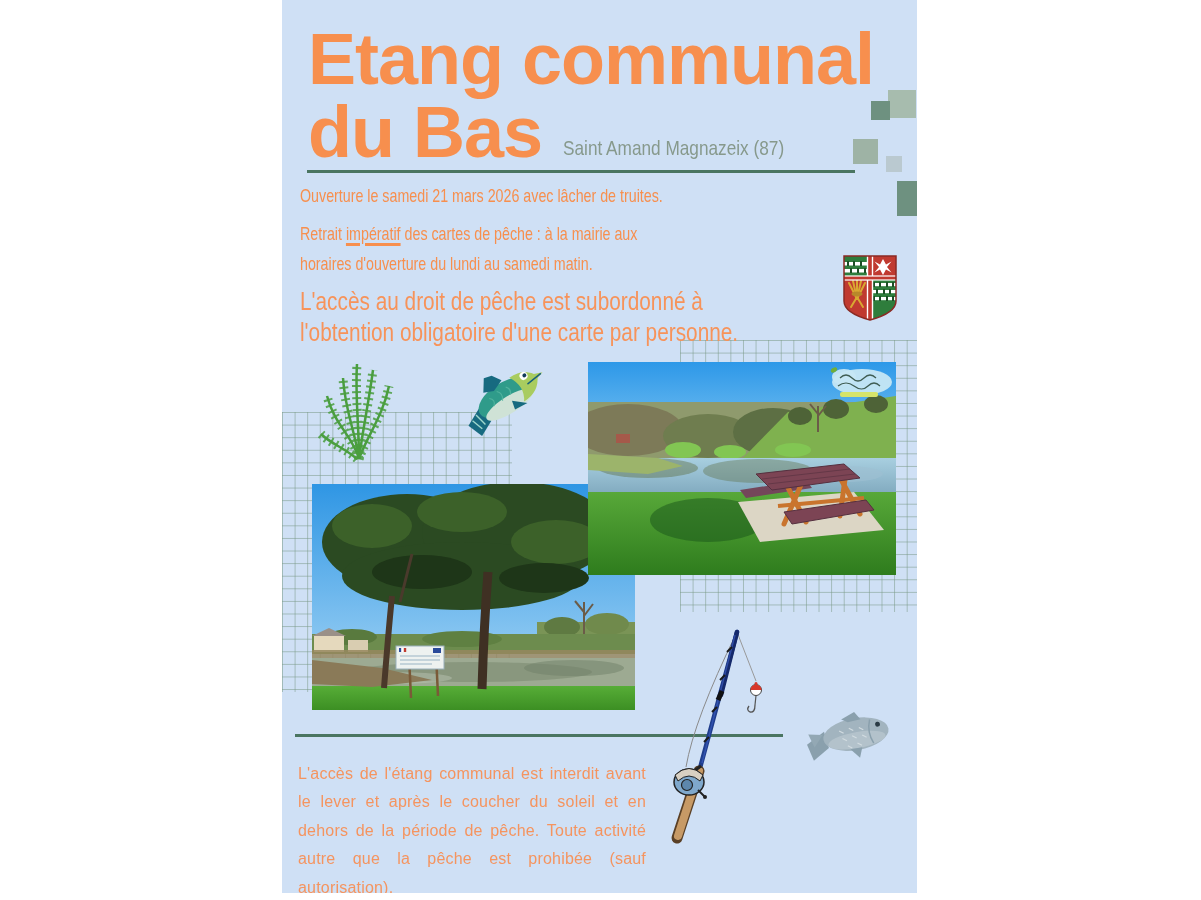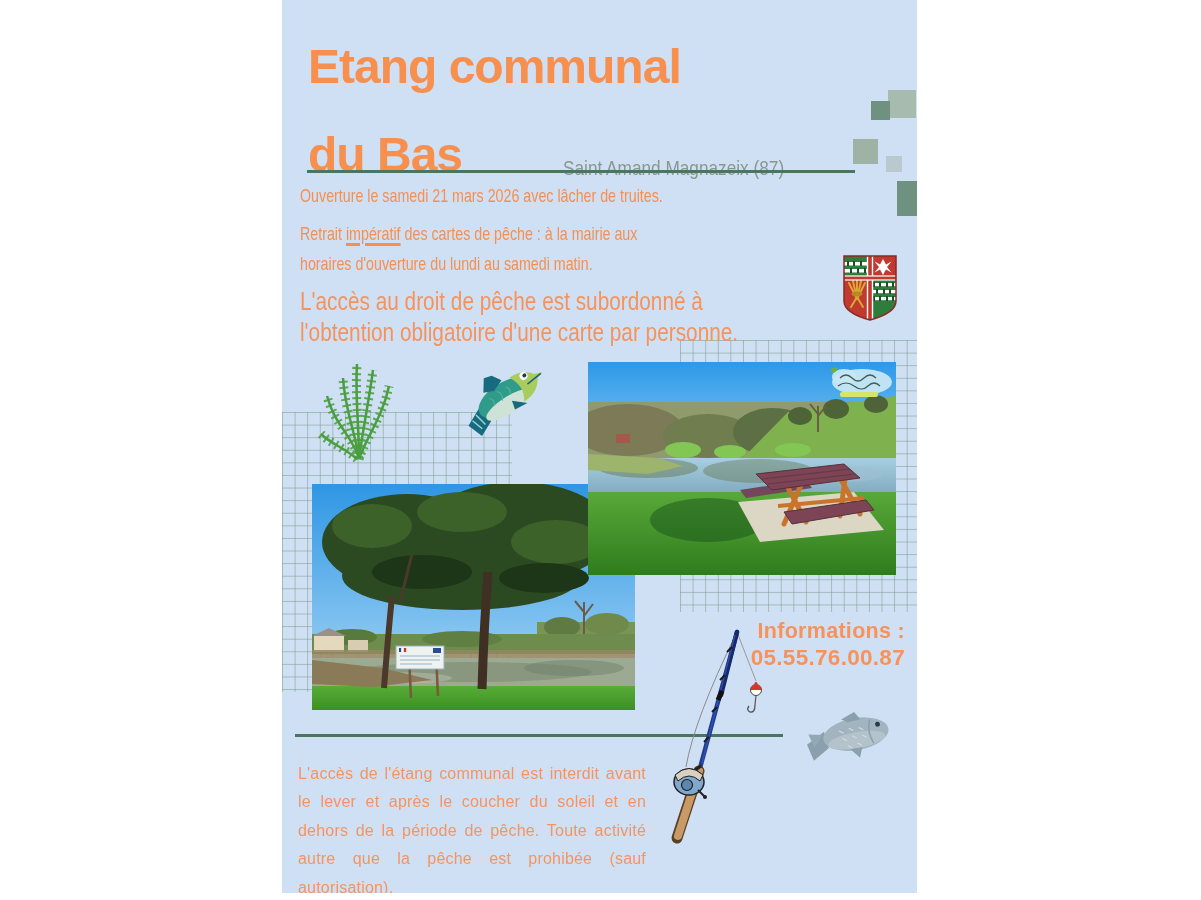--- a/index.html
+++ b/index.html
@@ -1,22 +1,22 @@
 <!DOCTYPE html>
 <html><head>
 <meta charset="utf-8">
 <style>
   html,body{margin:0;padding:0;background:#fff;}
   .stage{position:relative;width:1201px;height:900px;background:#ffffff;overflow:hidden;
          font-family:"Liberation Sans",sans-serif;}
   .poster{position:absolute;left:282px;top:0;width:635px;height:893px;background:#cfe0f5;overflow:hidden;}
   .abs{position:absolute;}
   
-  .title{left:26px;top:23px;font-size:48px;line-height:88px;font-weight:bold;color:#f78f4e;letter-spacing:-1px;white-space:pre-line;}
-  .subtitle{left:281px;top:136px;font-size:21px;color:#87998c;white-space:nowrap;margin-top:20px;}
+  .title{left:26px;top:23px;font-size:72px;line-height:73px;font-weight:bold;color:#f78f4e;letter-spacing:-1px;white-space:pre-line;}
+  .subtitle{left:281px;top:136px;font-size:21px;color:#87998c;white-space:nowrap;}
   .squeeze{display:inline-block;transform-origin:left top;white-space:pre-line;}
   .p-bold{font-weight:normal;color:#f78f4e;font-size:19px;line-height:30px;}
   .p-reg{color:#f7935a;font-size:26px;line-height:31px;}
   .ul{text-decoration:underline;text-underline-offset:3px;text-decoration-thickness:2.5px;}
   .divider{background:#4a7561;height:3px;}
   .sq{position:absolute;}
   .grid{position:absolute;
     background-image:linear-gradient(to right, rgba(122,153,135,.55) 1px, transparent 1px),
                      linear-gradient(to bottom, rgba(122,153,135,.55) 1px, transparent 1px);
     background-size:12.6px 12.6px;}
@@ -290,24 +290,20 @@
       <g transform="translate(240,4)">
         <ellipse cx="34" cy="16" rx="30" ry="13" fill="#c6e7f4" opacity=".95"></ellipse>
         <ellipse cx="16" cy="11" rx="12" ry="8" fill="#c6e7f4" opacity=".95"></ellipse>
         <path d="M12,12 q6,-6 12,0 t12,0 t12,0" stroke="#3f5d52" stroke-width="1.2" fill="none"></path>
         <path d="M10,20 q8,-6 16,0 t14,0 t12,0" stroke="#3f5d52" stroke-width="1.2" fill="none"></path>
         <rect x="12" y="26" width="38" height="5" rx="2" fill="#d6e46a"></rect>
         <ellipse cx="6" cy="4" rx="3.4" ry="2.2" fill="#6fae3a" transform="rotate(-30 6 4)"></ellipse>
       </g>
     </svg>
 
-    <div class="abs info">
-      <div class="l1">Informations :</div>
-      <div class="l2">05.55.76.00.87</div>
-    </div>
 
     <div class="abs divider" style="left:13px;top:734px;width:488px;z-index:2;"></div>
 
     <svg class="abs" style="left:360px;top:625px;z-index:5;" width="135" height="225" viewBox="0 0 135 225">
       <path d="M95,7 Q52,95 44,142" stroke="#8a8a8a" stroke-width="1" fill="none"></path>
       <line x1="95" y1="7" x2="114" y2="56" stroke="#999" stroke-width="1"></line>
       <line x1="95" y1="7" x2="58" y2="143" stroke="#1f3d8c" stroke-width="4.5" stroke-linecap="round"></line>
       <line x1="95" y1="7" x2="79" y2="70" stroke="#15296b" stroke-width="4.5" stroke-linecap="round"></line>
       <line x1="93" y1="10" x2="60" y2="138" stroke="#3a5cc0" stroke-width="1.4" opacity=".7"></line>
       <g stroke="#1a1a1a" stroke-width="2">

